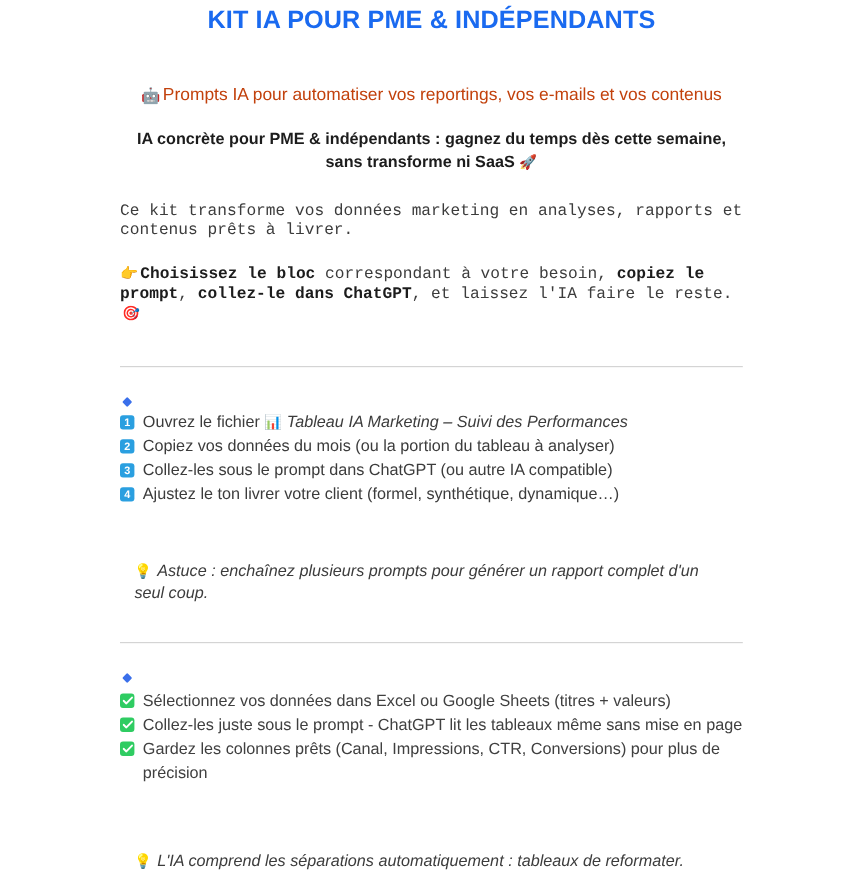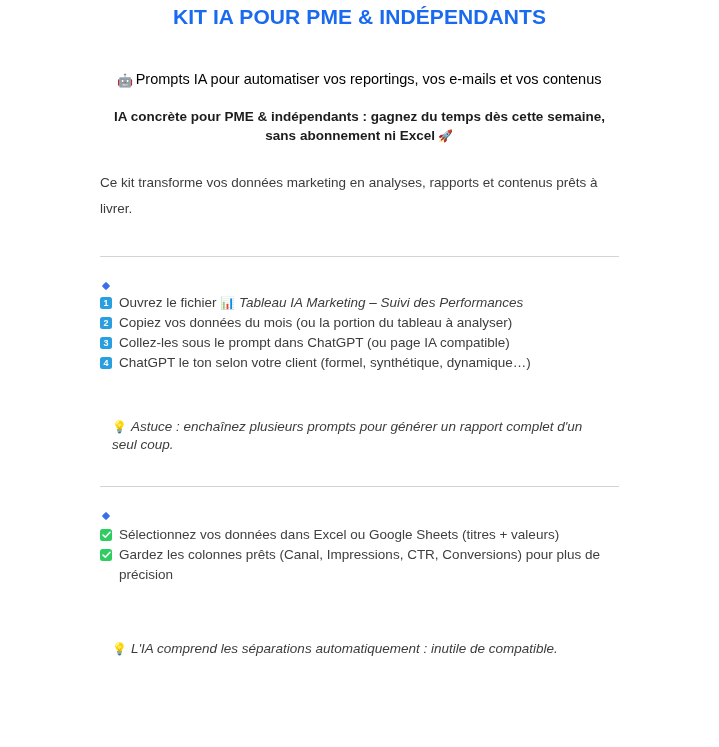--- a/index.html
+++ b/index.html
@@ -36,21 +36,21 @@
     color: #1a6af0;
     margin: 0;
     padding-top: 5px;
     line-height: 24px;
   }
 
   
   .tagline {
     text-align: center;
     font-size: 14.5px;
-    color: #000000;
+    color: #c2410c;
     margin: 0;
     padding-top: 40px;
     line-height: 20px;
     white-space: nowrap;
   }
   .tagline .emoji-robot {
     font-size: 13px;
     position: relative;
     top: 1px;
     margin-right: 2px;
@@ -65,21 +65,22 @@
     margin: 0;
     padding-top: 17px;
     line-height: 19px;
   }
 
   
   .para {
     font-size: 13.5px;
     color: #3c3c3c;
     margin: 0;
-    line-height: 26px;
+    line-height: 16px;
+    font-family: Liberation Mono, monospace;
   }
   .para.intro { padding-top: 24px; }
   .para.cta   { padding-top: 20px; }
   .para b { color: #1c1c1c; font-weight: bold; }
 
   
   .divider {
     border: 0;
     border-top: 1px solid #d4d4d4;
     margin: 0;
@@ -195,26 +196,27 @@
   <div class="content">
 
     <h1 class="doc-title">KIT IA POUR PME &amp; INDÉPENDANTS</h1>
 
     <p class="tagline">
       <span class="emoji-robot">🤖</span><span>Prompts IA pour automatiser vos reportings, vos e-mails et vos contenus</span>
     </p>
 
     <p class="subtitle">
       <span>IA concrète pour PME &amp; indépendants : gagnez du temps dès cette semaine, sans</span>
-      <span>abonnement ni Excel</span>
+      <span>transforme ni SaaS</span>
       <span class="emoji-rocket">🚀</span>
     </p>
 
     <p class="para intro">Ce kit transforme vos données marketing en analyses, rapports et contenus prêts à livrer.</p>
 
+    <p class="para cta"><span class="emoji-point">👉</span><b>Choisissez le bloc</b><span> correspondant à votre besoin, </span><b>copiez le prompt</b><span>, </span><b>collez-le dans ChatGPT</b><span>, et laissez l'IA faire le reste.</span><span class="emoji-target">🎯</span></p>
 
     <hr class="divider first">
 
     <div class="section-head">
       <span class="bullet-diamond"></span>
     </div>
 
     <div class="num-list">
 
       <div class="num-item">
@@ -222,26 +224,26 @@
         <span class="txt"><span>Ouvrez le fichier </span><span class="emoji-chart">📊</span> <i>Tableau IA Marketing – Suivi des Performances</i></span>
       </div>
 
       <div class="num-item">
         <span class="keycap">2</span>
         <span class="txt">Copiez vos données du mois (ou la portion du tableau à analyser)</span>
       </div>
 
       <div class="num-item">
         <span class="keycap">3</span>
-        <span class="txt">Collez-les sous le prompt dans ChatGPT (ou page IA compatible)</span>
+        <span class="txt">Collez-les sous le prompt dans ChatGPT (ou autre IA compatible)</span>
       </div>
 
       <div class="num-item">
         <span class="keycap">4</span>
-        <span class="txt">ChatGPT le ton selon votre client (formel, synthétique, dynamique…)</span>
+        <span class="txt">Ajustez le ton livrer votre client (formel, synthétique, dynamique…)</span>
       </div>
 
     </div>
 
     <p class="tip first"><span class="emoji-bulb">💡</span><span>Astuce : enchaînez plusieurs prompts pour générer un rapport complet d'un seul coup.</span></p>
 
     <hr class="divider second">
 
     <div class="section-head">
       <span class="bullet-diamond"></span>
@@ -251,28 +253,36 @@
 
       <div class="check-item">
         <span class="checkbox">
           <svg width="9" height="8" viewBox="0 0 9 8">
               <path d="M1 4 L3.3 6.2 L8 1.3" stroke="#ffffff" stroke-width="1.6" fill="none" stroke-linecap="round" stroke-linejoin="round"></path>
             </svg>
         </span>
         <span class="txt">Sélectionnez vos données dans Excel ou Google Sheets (titres + valeurs)</span>
       </div>
 
+      <div class="check-item">
+        <span class="checkbox">
+          <svg width="9" height="8" viewBox="0 0 9 8">
+              <path d="M1 4 L3.3 6.2 L8 1.3" stroke="#ffffff" stroke-width="1.6" fill="none" stroke-linecap="round" stroke-linejoin="round"></path>
+            </svg>
+        </span>
+        <span class="txt">Collez-les juste sous le prompt - ChatGPT lit les tableaux même sans mise en page</span>
+      </div>
 
       <div class="check-item">
         <span class="checkbox">
           <svg width="9" height="8" viewBox="0 0 9 8">
               <path d="M1 4 L3.3 6.2 L8 1.3" stroke="#ffffff" stroke-width="1.6" fill="none" stroke-linecap="round" stroke-linejoin="round"></path>
             </svg>
         </span>
         <span class="txt">Gardez les colonnes prêts (Canal, Impressions, CTR, Conversions) pour plus de précision</span>
       </div>
 
     </div>
 
-    <p class="tip second"><span class="emoji-bulb">💡</span><span>L'IA comprend les séparations automatiquement : inutile de compatible.</span></p>
+    <p class="tip second"><span class="emoji-bulb">💡</span><span>L'IA comprend les séparations automatiquement : tableaux de reformater.</span></p>
 
   </div>
 </div>
 
 </body></html>

